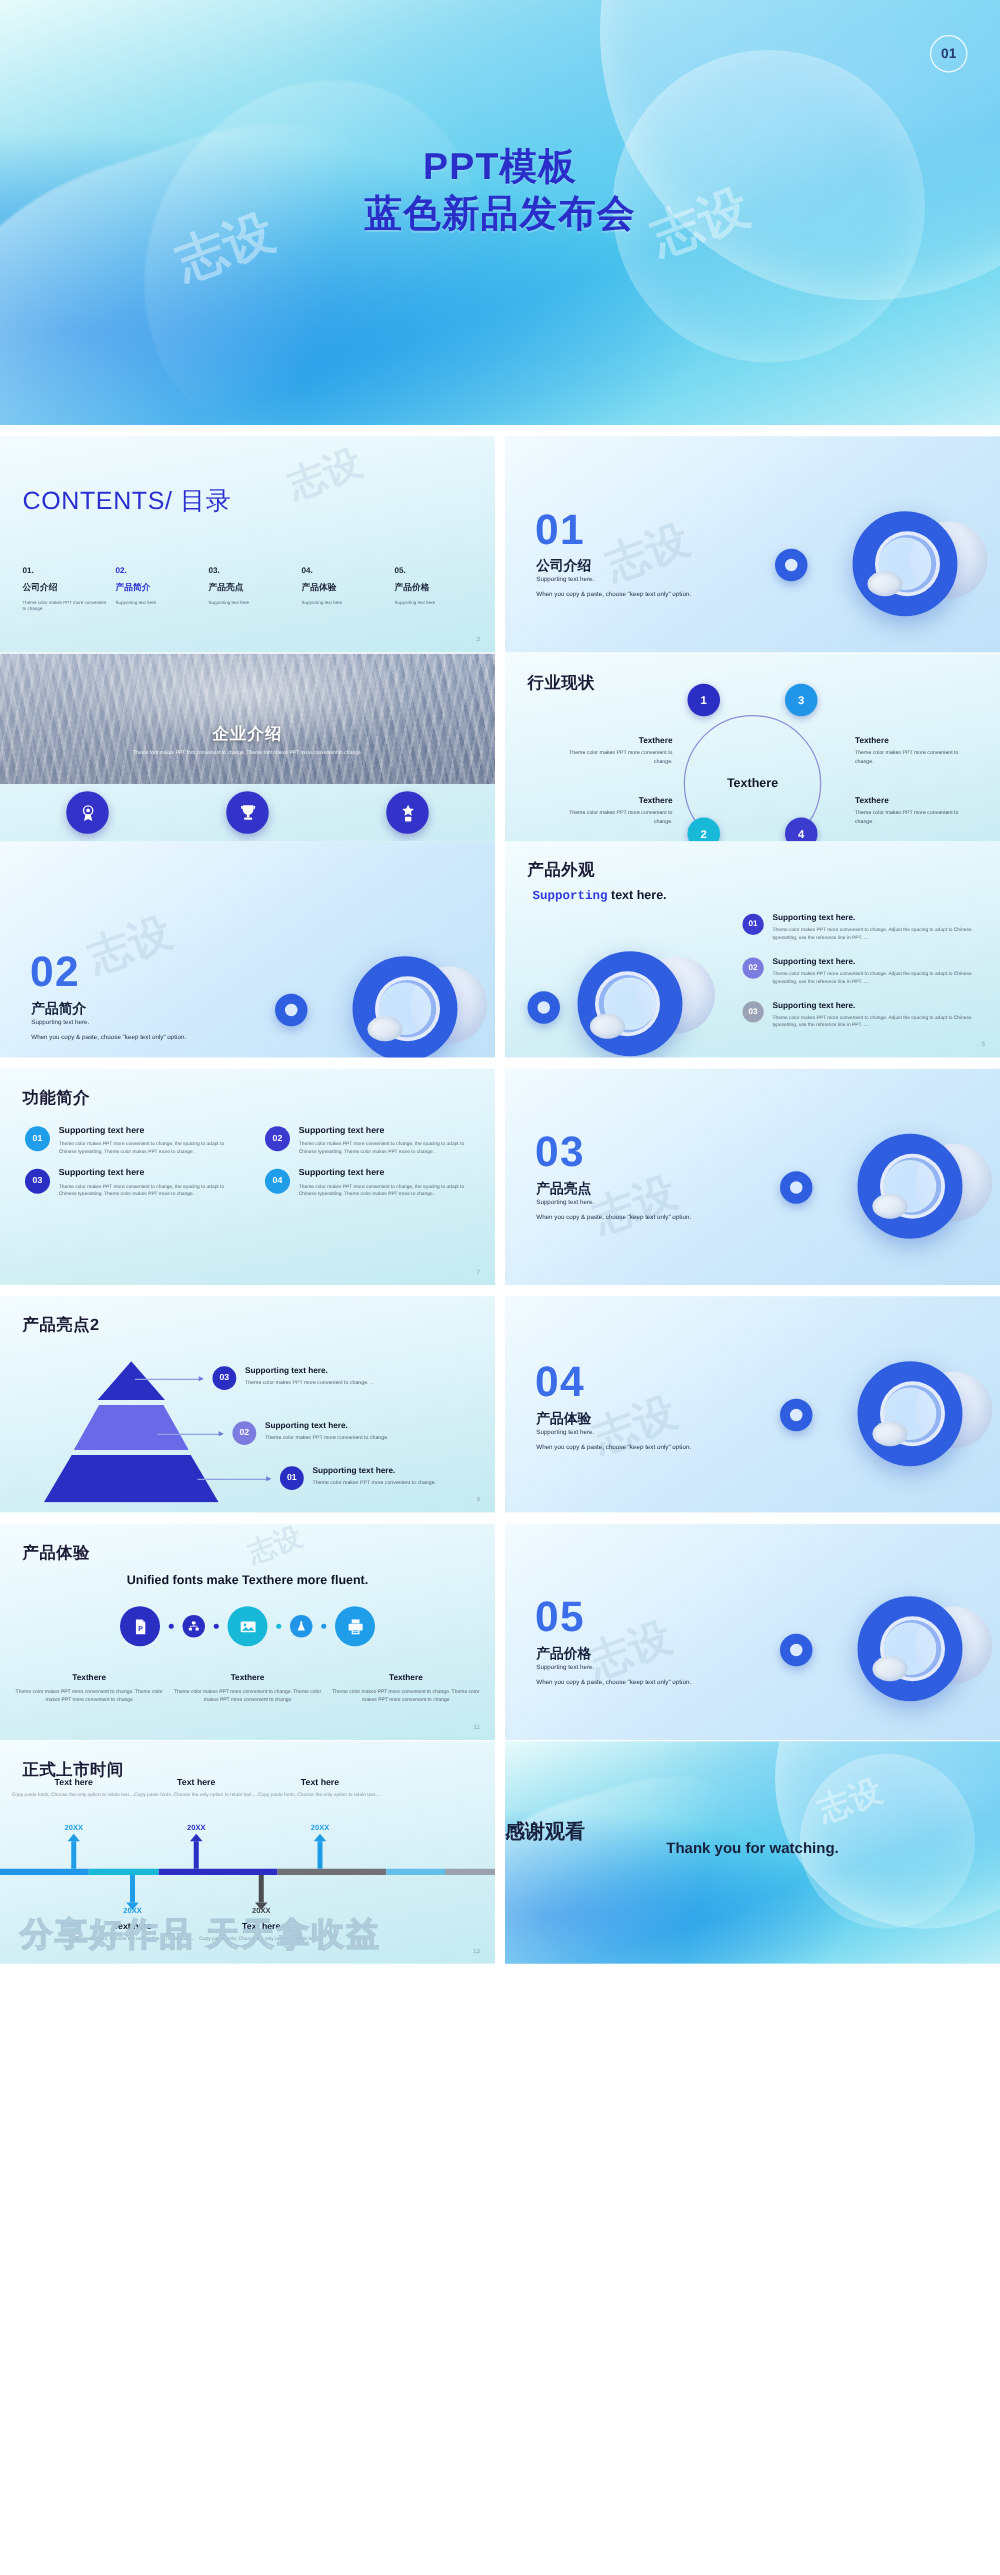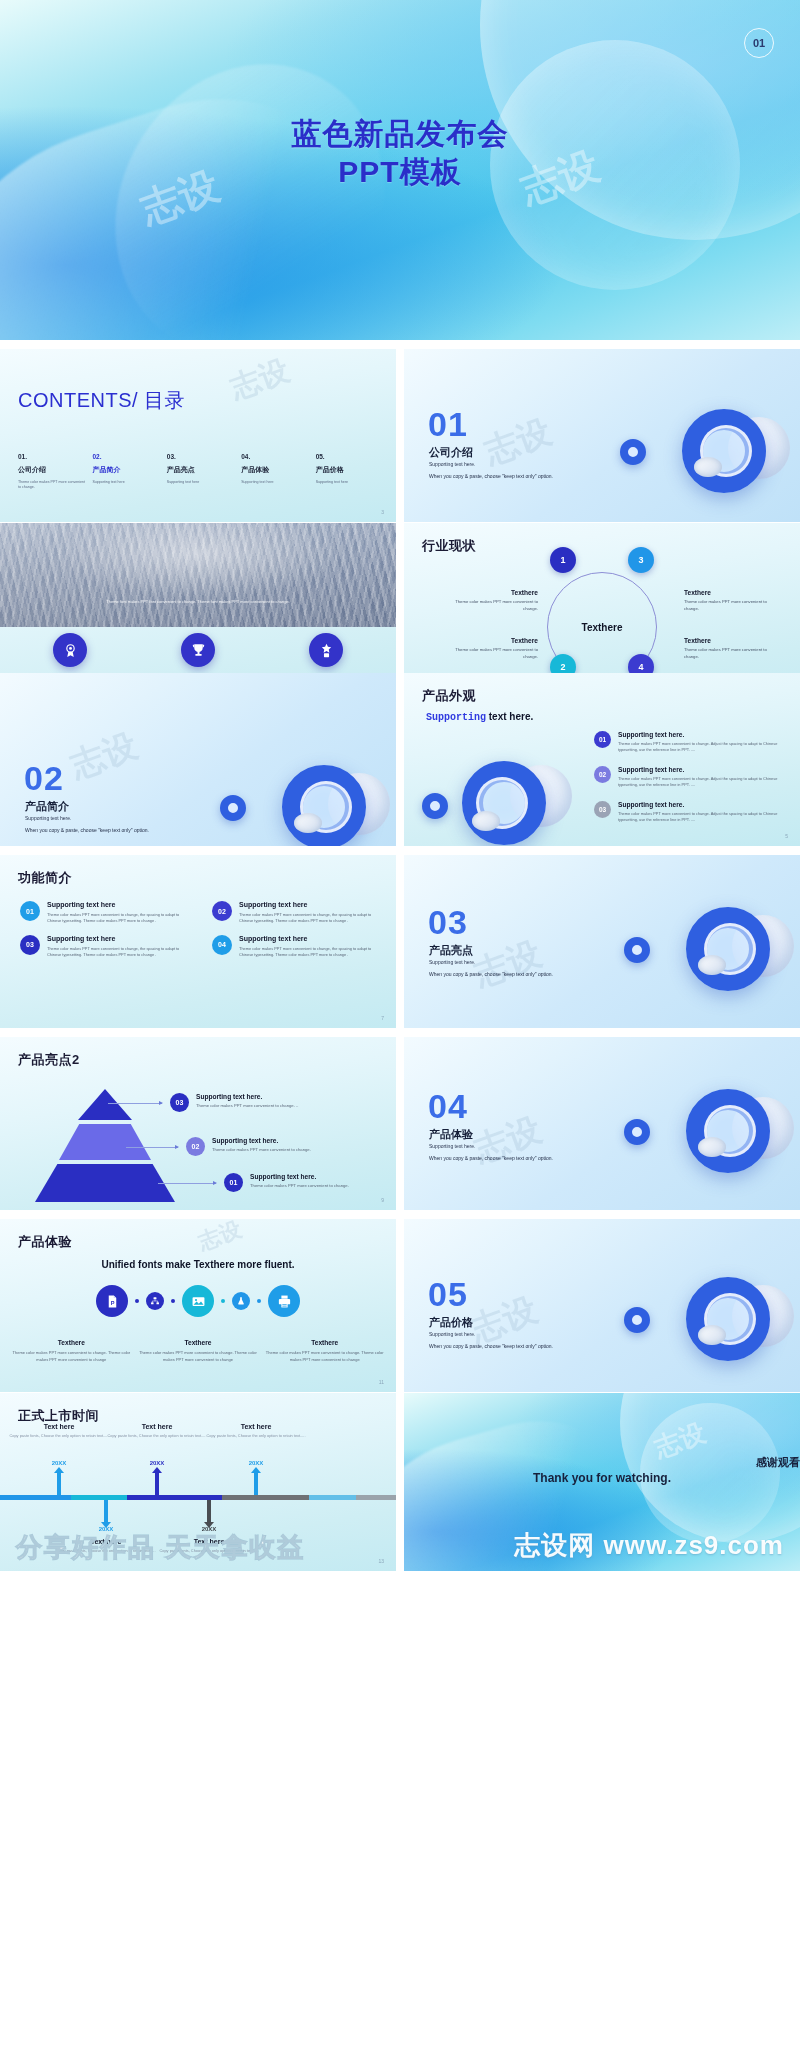--- a/index.html
+++ b/index.html
@@ -269,42 +269,42 @@
   .tl-up   { bottom:0; }
   .tl-up::after{ top:-6px; border-bottom:6px solid currentColor; }
   .tl-down { top:0; }
   .tl-down::after{ bottom:-6px; border-top:6px solid currentColor; }
   .tl-year { position:absolute; font-size:6px; font-weight:bold; transform:translateX(-50%); }
   .tl-blk  { position:absolute; width:104px; transform:translateX(-50%); text-align:center; }
   .tl-t { font-size:7px; font-weight:bold; color:#10142a; }
   .tl-d { font-size:3.9px; color:#8793a6; line-height:1.6; margin-top:3px; }
 
   
-  .th-cn { position:absolute; left:0; right:0; top:62px; text-align:right;
-           font-size:11px; font-weight:bold; color:#17203c; }
+  .th-cn { position:absolute; left:0; right:0; top:62px; text-align:left;
+           font-size:16px; font-weight:bold; color:#17203c; }
   .th-en { position:absolute; left:0; right:0; top:78px; text-align:center;
            font-size:12px; font-weight:bold; color:#17203c; }
 </style>
 </head>
 <body>
 
 <div class="deck">
 
   <div class="slide cover">
     <div class="bg-cover"></div>
     <div class="blob" style="right:-110px;top:-190px;width:430px;height:430px;"></div>
     <div class="blob" style="right:60px;top:40px;width:250px;height:250px;opacity:.75;"></div>
     <div class="swoosh" style="left:-60px;top:120px;width:420px;height:300px;border-radius:50% 40% 60% 50%;transform:rotate(-18deg);"></div>
     <div class="swoosh" style="left:120px;top:60px;width:260px;height:300px;border-radius:50%;opacity:.45;transform:rotate(28deg);"></div>
     <div class="wm" style="left:140px;top:170px;font-size:40px;">志设</div>
     <div class="wm" style="left:520px;top:150px;font-size:40px;">志设</div>
     <div class="cover-badge">01</div>
     <div class="cover-title">
+      <div>PPT模板</div>
       <div>蓝色新品发布会</div>
-      <div>PPT模板</div>
     </div>
   </div>
 
   <div class="slide col-l r1">
     <div class="bg-mint"></div>
     <div class="wm wm-grey" style="left:230px;top:10px;font-size:30px;">志设</div>
     <div class="contents-title">CONTENTS/ 目录</div>
     <div class="toc-row">
       <div class="toc-item">
         <div class="toc-n">01.</div>
@@ -347,20 +347,21 @@
       <div class="ring-big" style="right:28px;top:16px;"></div>
       <div class="ring-glass" style="right:42px;top:32px;"></div>
       <div class="ring-tube" style="right:72px;top:64px;"></div>
       <div class="ring-small" style="left:6px;top:46px;"></div>
     </div>
   </div>
 
   <div class="slide col-l r2">
     <div class="bg-mint"></div>
     <div class="photo"></div>
+    <div class="photo-title">企业介绍</div>
     <div class="photo-sub">Theme font makes PPT font convenient to change.   Theme font makes PPT more convenient to change.</div>
     <div class="ci-row">
       <div class="ci-col">
         <div class="ci-circ">
           <svg viewBox="0 0 24 24">
               <circle cx="12" cy="9" r="5.2" fill="none" stroke="#fff" stroke-width="1.6"></circle>
               <circle cx="12" cy="9" r="2.1"></circle>
               <path d="M9 13.6 7.4 21l4.6-2.3 4.6 2.3-1.6-7.4z"></path>
             </svg>
         </div>
@@ -742,19 +743,15 @@
   </div>
 
   <div class="slide col-r r7" style="height:178px;">
     <div class="bg-cover"></div>
     <div class="blob" style="right:-60px;top:-90px;width:240px;height:240px;"></div>
     <div class="blob" style="right:20px;top:10px;width:140px;height:140px;opacity:.7;"></div>
     <div class="swoosh" style="left:-40px;top:40px;width:260px;height:180px;border-radius:50% 40% 60% 50%;transform:rotate(-16deg);"></div>
     <div class="wm" style="left:250px;top:30px;font-size:26px;">志设</div>
     <div class="th-cn">感谢观看</div>
     <div class="th-en">Thank you for watching.</div>
-    <div class="footer-wm2">
-      <span>志设网</span>
-      <span>www.zs9.com</span>
-    </div>
   </div>
 
 </div>
 
 </body></html>

